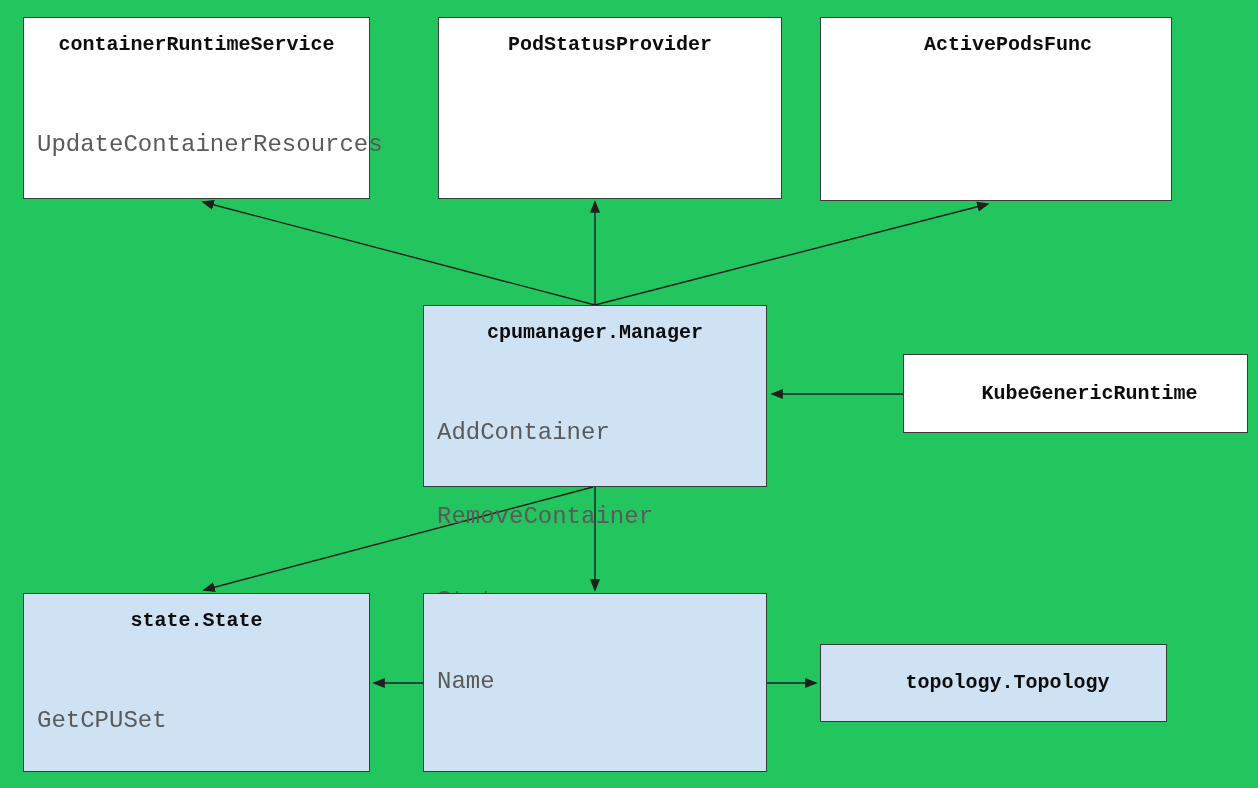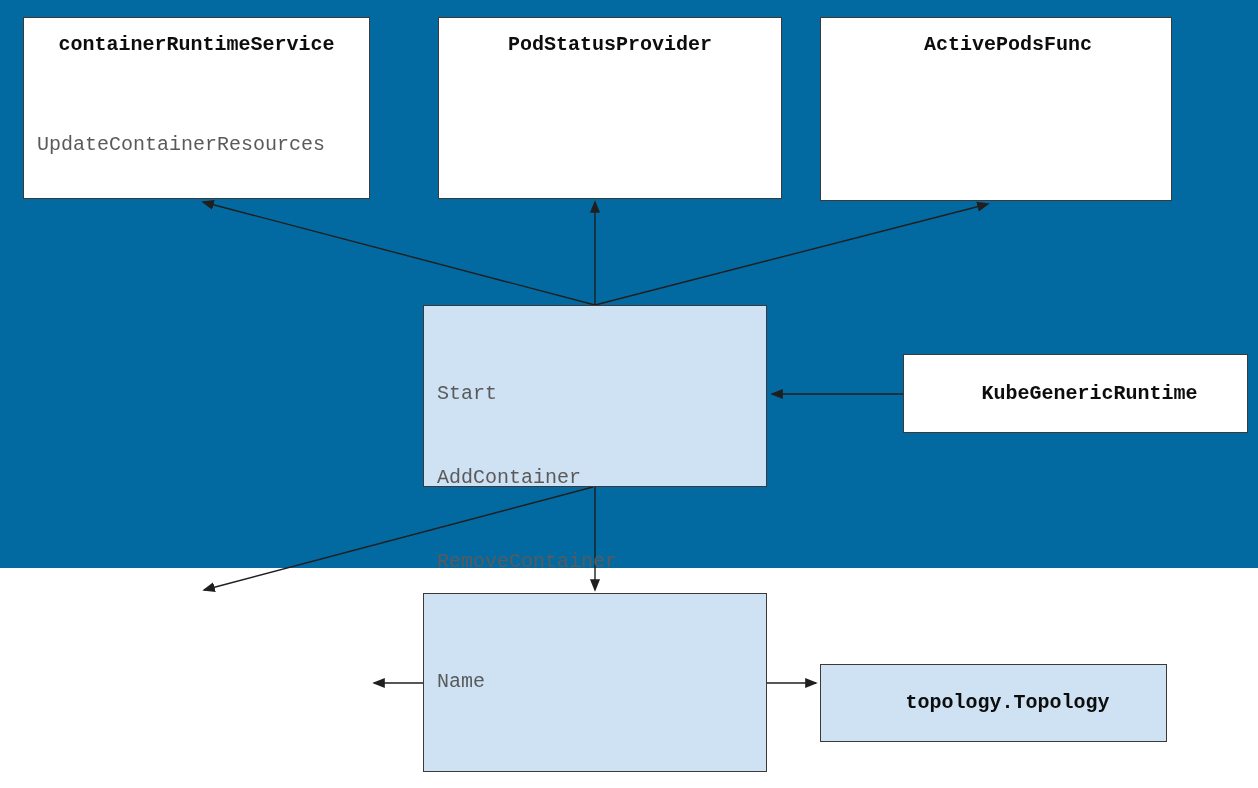--- a/index.html
+++ b/index.html
@@ -2,22 +2,22 @@
 <html><head>
 <meta charset="utf-8">
 <style>
   * { margin: 0; padding: 0; box-sizing: border-box; }
   html, body { width: 1258px; height: 788px; background: #ffffff; overflow: hidden; }
   body { font-family: "Liberation Mono", "DejaVu Sans Mono", monospace; }
 
   .canvas {
     position: relative;
     width: 1258px;
-    height: 568px;
-    background: #0369a1;
+    height: 788px;
+    background: #22c55e;
   }
 
   .edges-layer {
     position: absolute;
     left: 0; top: 0;
     width: 1258px; height: 788px;
     pointer-events: none;
   }
 
   .box {
@@ -37,35 +37,35 @@
     letter-spacing: 0px;
     white-space: pre;
   }
 
   .box.center-title { display: flex; align-items: center; justify-content: center; padding-left: 28px; }
   .box.center-title .box-title { padding-top: 0; }
 
   .box-methods {
     margin-top: 18px;
     padding-left: 13px;
-    font-size: 20px;
+    font-size: 24px;
     line-height: 28px;
     color: #5a5a5a;
     white-space: pre;
   }
 
   
   #box-container-runtime-service { left: 23px;  top: 17px;  width: 347px; height: 182px; }
   #box-pod-status-provider       { left: 438px; top: 17px;  width: 344px; height: 182px; }
   #box-active-pods-func          { left: 820px; top: 17px;  width: 352px; height: 184px; padding-left: 24px; }
   #box-cpumanager-manager        { left: 423px; top: 305px; width: 344px; height: 182px; }
   #box-kube-generic-runtime      { left: 903px; top: 354px; width: 345px; height: 79px;  }
   #box-state-state               { left: 23px;  top: 593px; width: 347px; height: 179px; }
   #box-cpumanager-policy         { left: 423px; top: 593px; width: 344px; height: 179px; }
-  #box-topology-topology         { left: 820px; top: 664px; width: 347px; height: 78px;  }
+  #box-topology-topology         { left: 820px; top: 644px; width: 347px; height: 78px;  }
 </style>
 </head>
 <body>
 
 <div class="canvas">
 
   <svg class="edges-layer" viewBox="0 0 1258 788" xmlns="http://www.w3.org/2000/svg">
     <defs>
       <marker id="ah" viewBox="0 0 10 10" refX="8.6" refY="5" markerWidth="9" markerHeight="9" orient="auto-start-reverse">
         <path d="M0,1 L10,5 L0,9 z" fill="#1f1f1f"></path>
@@ -92,32 +92,41 @@
 
   <div class="box" id="box-pod-status-provider">
     <div class="box-title">PodStatusProvider</div>
   </div>
 
   <div class="box" id="box-active-pods-func">
     <div class="box-title">ActivePodsFunc</div>
   </div>
 
   <div class="box filled" id="box-cpumanager-manager">
+    <div class="box-title">cpumanager.Manager</div>
     <div class="box-methods">
-      <div class="method">Start</div>
       <div class="method">AddContainer</div>
       <div class="method">RemoveContainer</div>
       <div class="method">State</div>
     </div>
   </div>
 
   <div class="box center-title" id="box-kube-generic-runtime">
     <div class="box-title">KubeGenericRuntime</div>
   </div>
 
+  <div class="box filled" id="box-state-state">
+    <div class="box-title">state.State</div>
+    <div class="box-methods">
+      <div class="method">GetCPUSet</div>
+      
+      
+      
+    </div>
+  </div>
 
   <div class="box filled" id="box-cpumanager-policy">
     <div class="box-methods">
       <div class="method">Name</div>
       
       
     </div>
   </div>
 
   <div class="box filled center-title" id="box-topology-topology">

